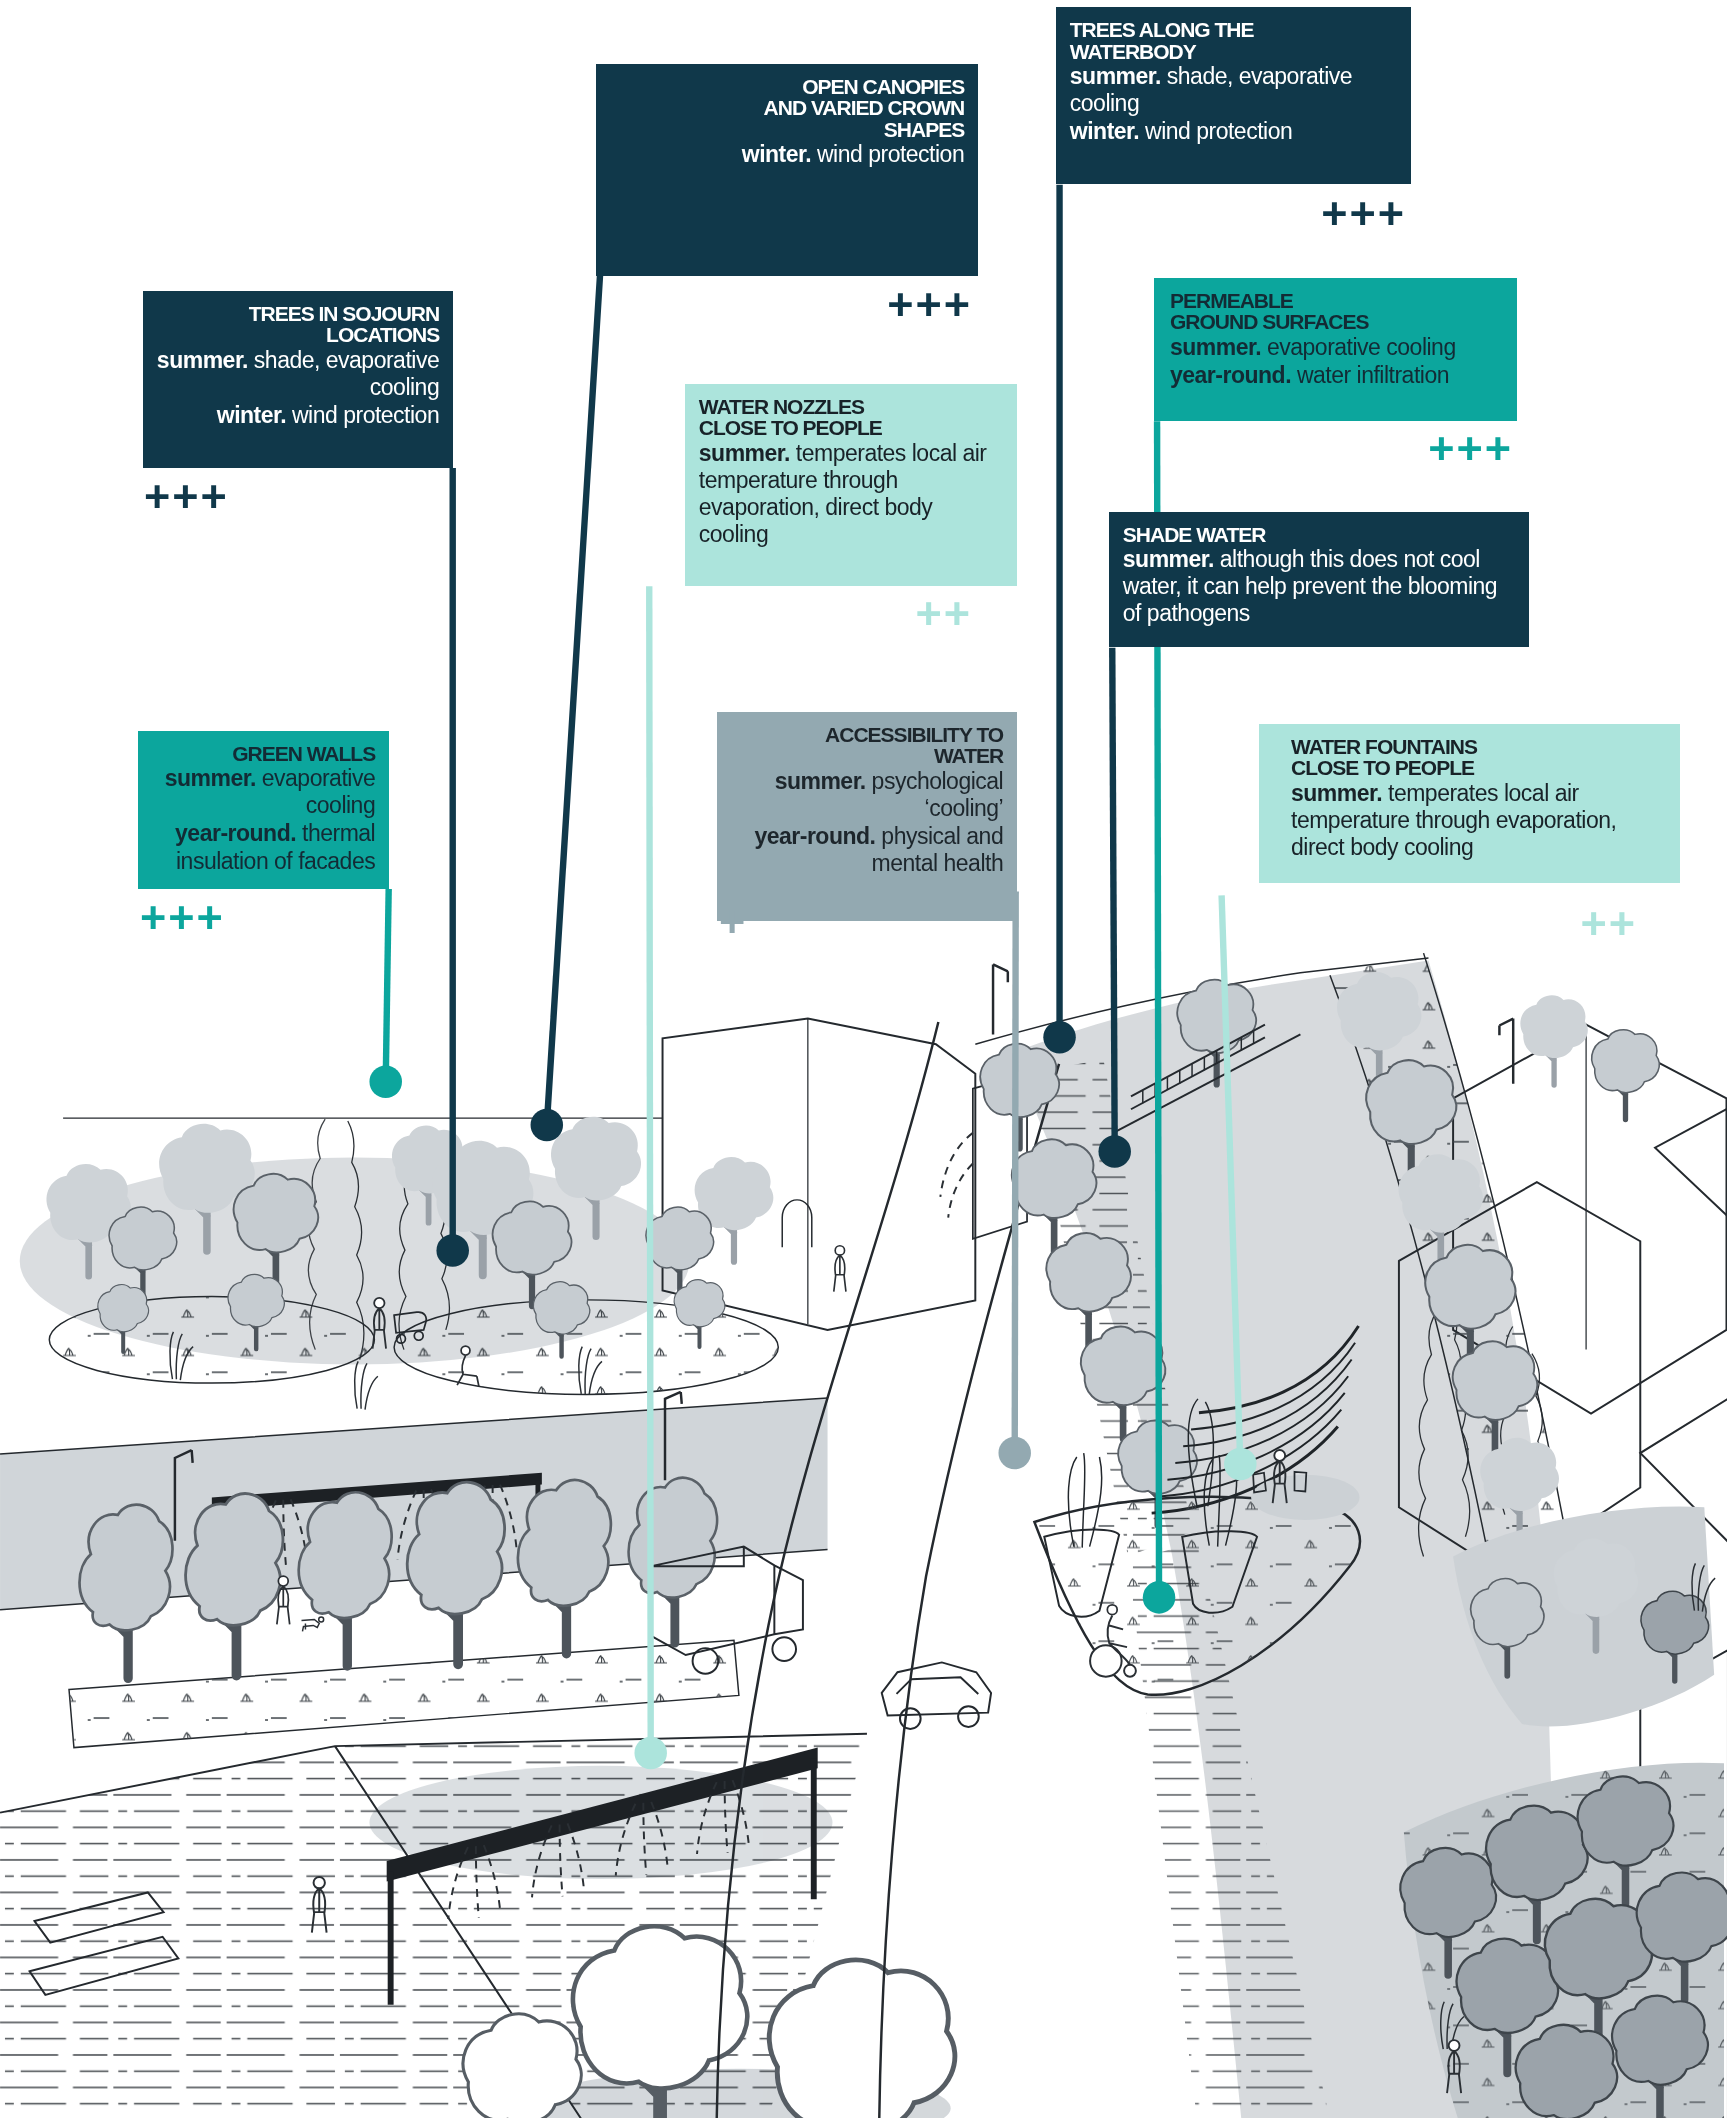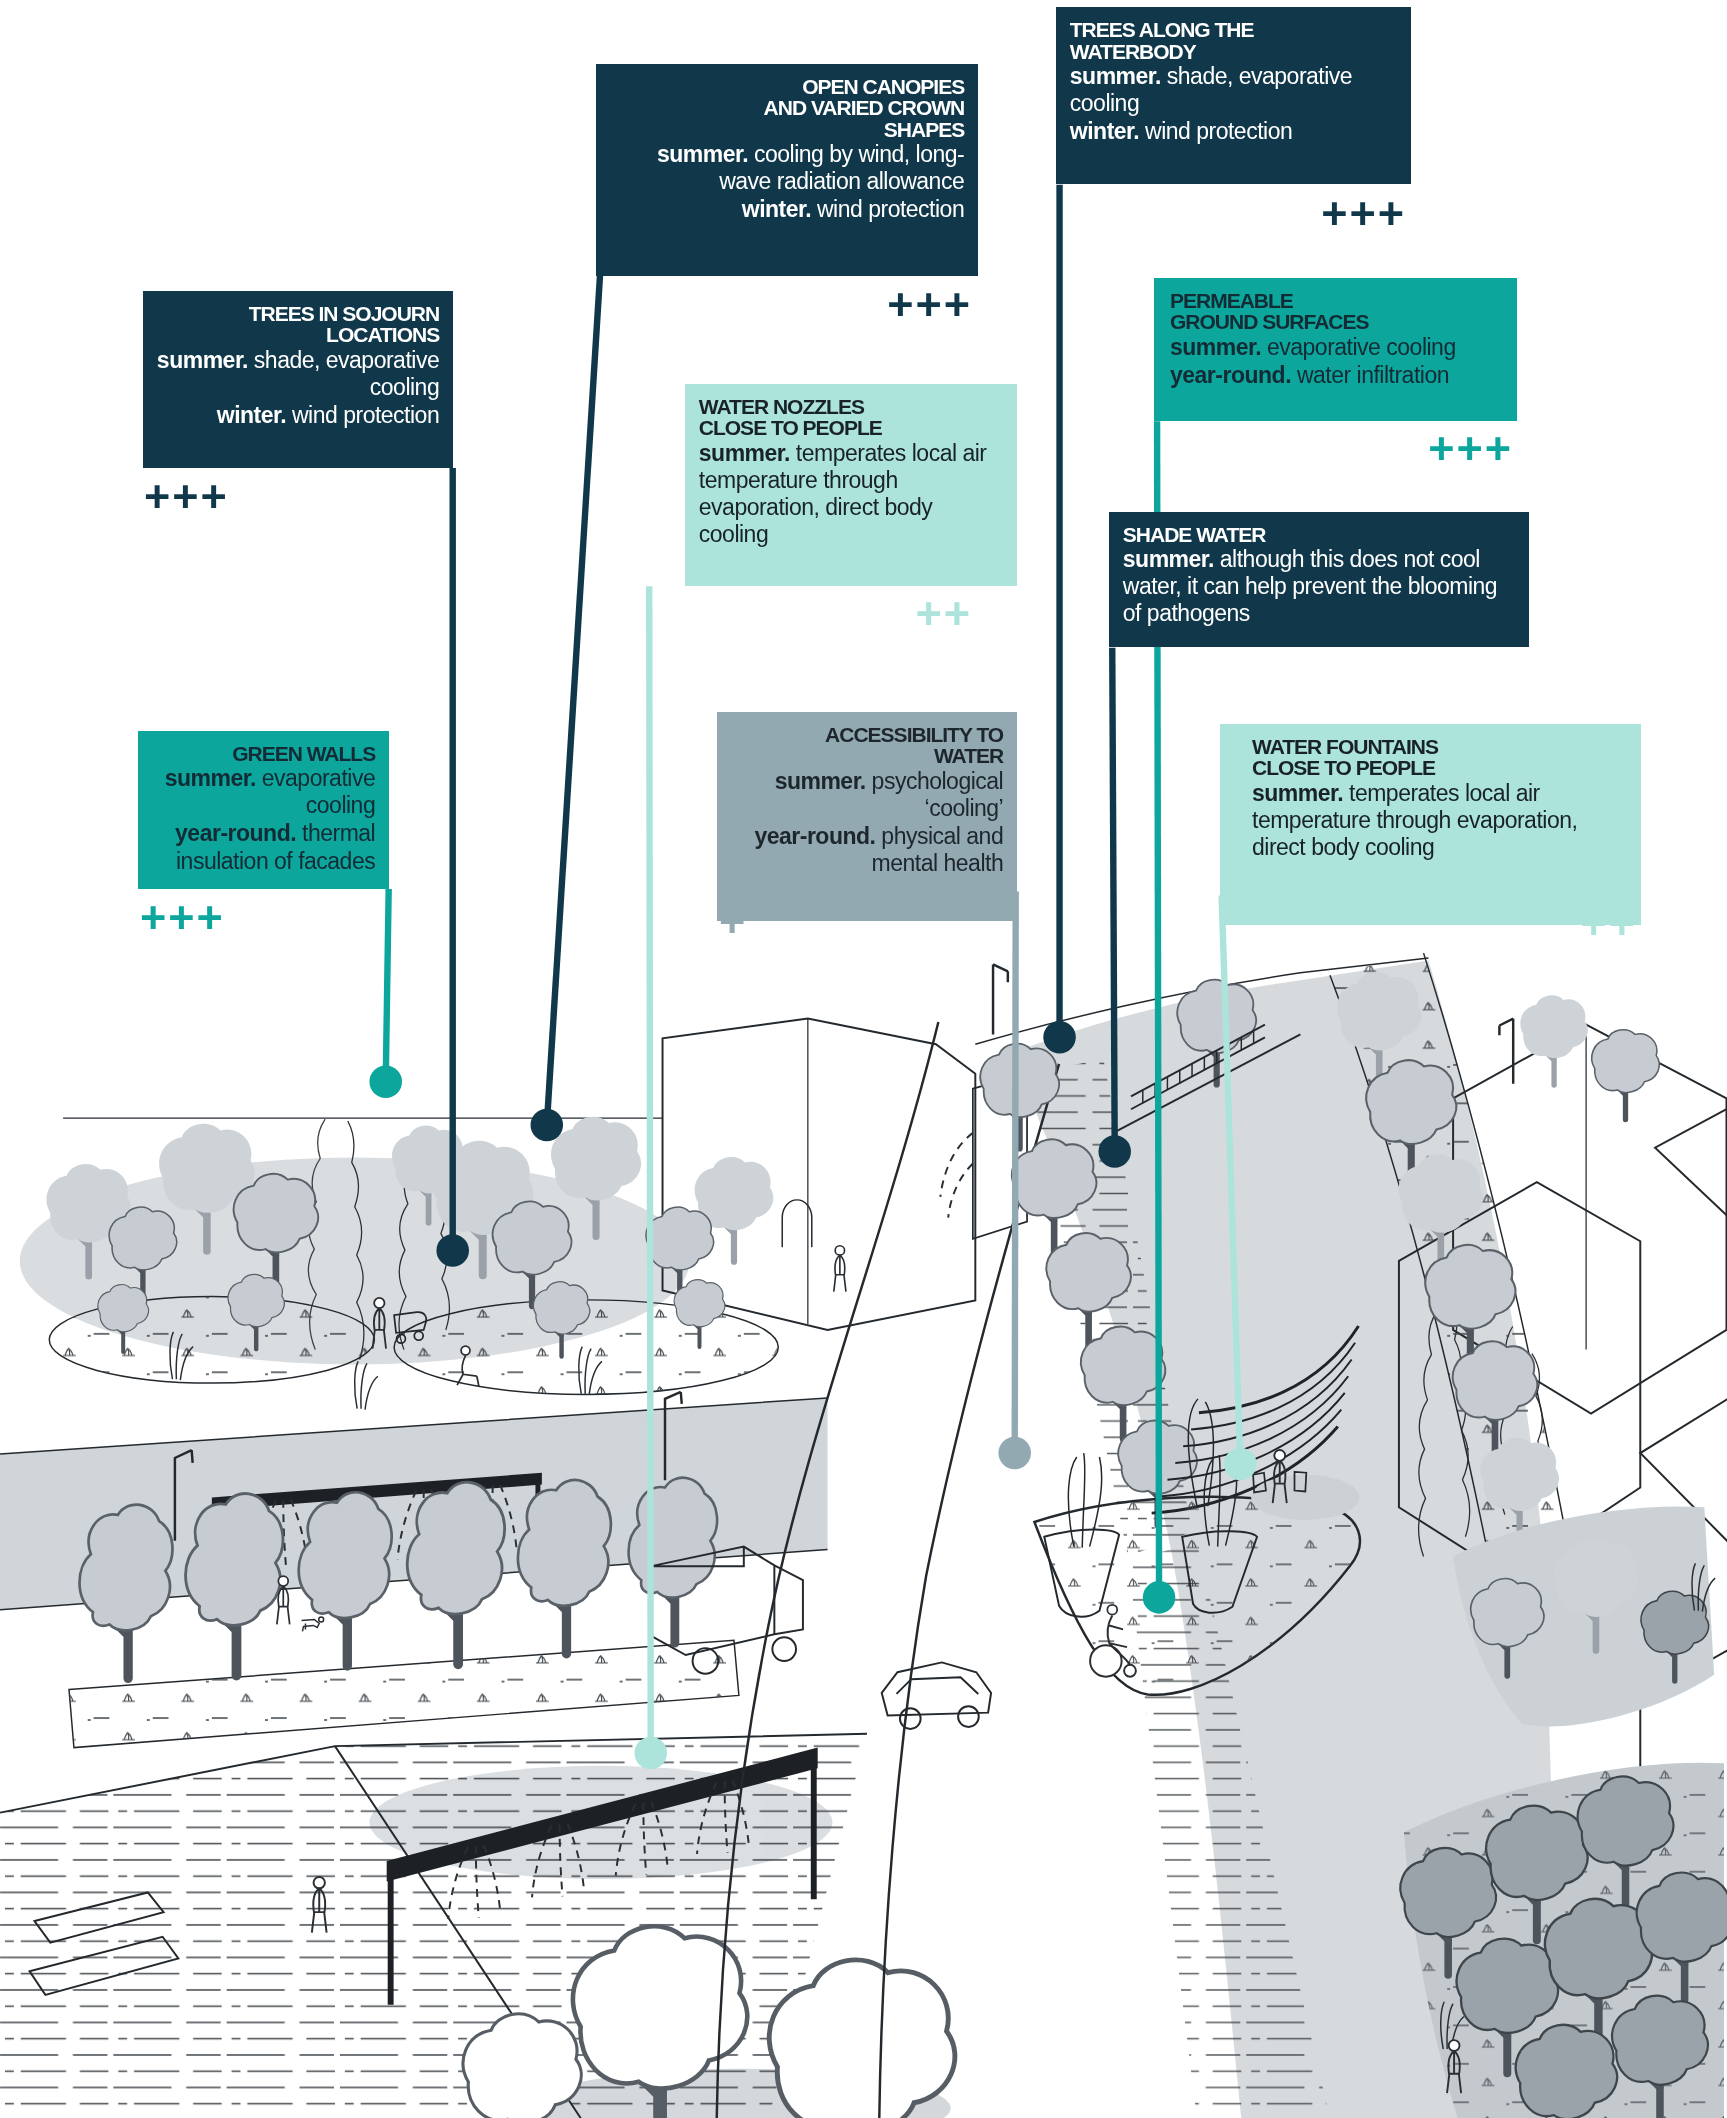--- a/index.html
+++ b/index.html
@@ -23,21 +23,21 @@
 
   
   #co-sojourn{left:143px;top:291px;width:310px;height:177px;}
   #co-open{left:596px;top:64px;width:382px;height:212px;text-align:right;}
   #co-waterbody{left:1056px;top:7.4px;width:355px;height:177px;}
   #co-greenwalls{left:138px;top:731px;width:251px;height:158px;}
   #co-nozzles{left:645px;top:384px;width:332px;height:202px;}
   #co-access{left:717px;top:682px;width:300px;height:209px;}
   #co-permeable{left:1154px;top:278px;width:363px;height:143px;padding-left:16px;}
   #co-shade{left:1109px;top:512px;width:420px;height:135px;}
-  #co-fountains{left:1180px;top:724px;width:421px;height:201px;padding-left:32px;}
+  #co-fountains{left:1219px;top:724px;width:421px;height:159px;padding-left:32px;}
 
   #rt-sojourn{left:144px;top:474px;}
   #rt-open{left:832px;top:282px;width:140px;text-align:right;}
   #rt-waterbody{left:1261px;top:191px;width:145px;text-align:right;}
   #rt-greenwalls{left:140px;top:895px;}
   #rt-nozzles{left:832px;top:591px;width:140px;text-align:right;}
   #rt-access{left:719px;top:899px;}
   #rt-permeable{left:1368px;top:426px;width:145px;text-align:right;}
   #rt-fountains{left:1492px;top:901px;width:145px;text-align:right;}
 
@@ -513,21 +513,20 @@
 LOCATIONS</div>
   <div class="co-line"><b>summer.</b><span> shade, evaporative cooling</span></div>
   <div class="co-line"><b>winter.</b><span> wind protection</span></div>
 </div>
 <div class="rating r-navy" id="rt-sojourn">+++</div>
 
 <div class="callout navy" id="co-open">
   <div class="co-title">OPEN CANOPIES
 AND VARIED CROWN
 SHAPES</div>
-  <div class="co-line"><b>summer.</b><span> cooling by wind, long-wave radiation allowance</span></div>
   <div class="co-line"><b>winter.</b><span> wind protection</span></div>
 </div>
 <div class="rating r-navy" id="rt-open">+++</div>
 
 <div class="callout navy" id="co-waterbody">
   <div class="co-title">TREES ALONG THE
 WATERBODY</div>
   <div class="co-line"><b>summer.</b><span> shade, evaporative cooling</span></div>
   <div class="co-line"><b>winter.</b><span> wind protection</span></div>
 </div>

